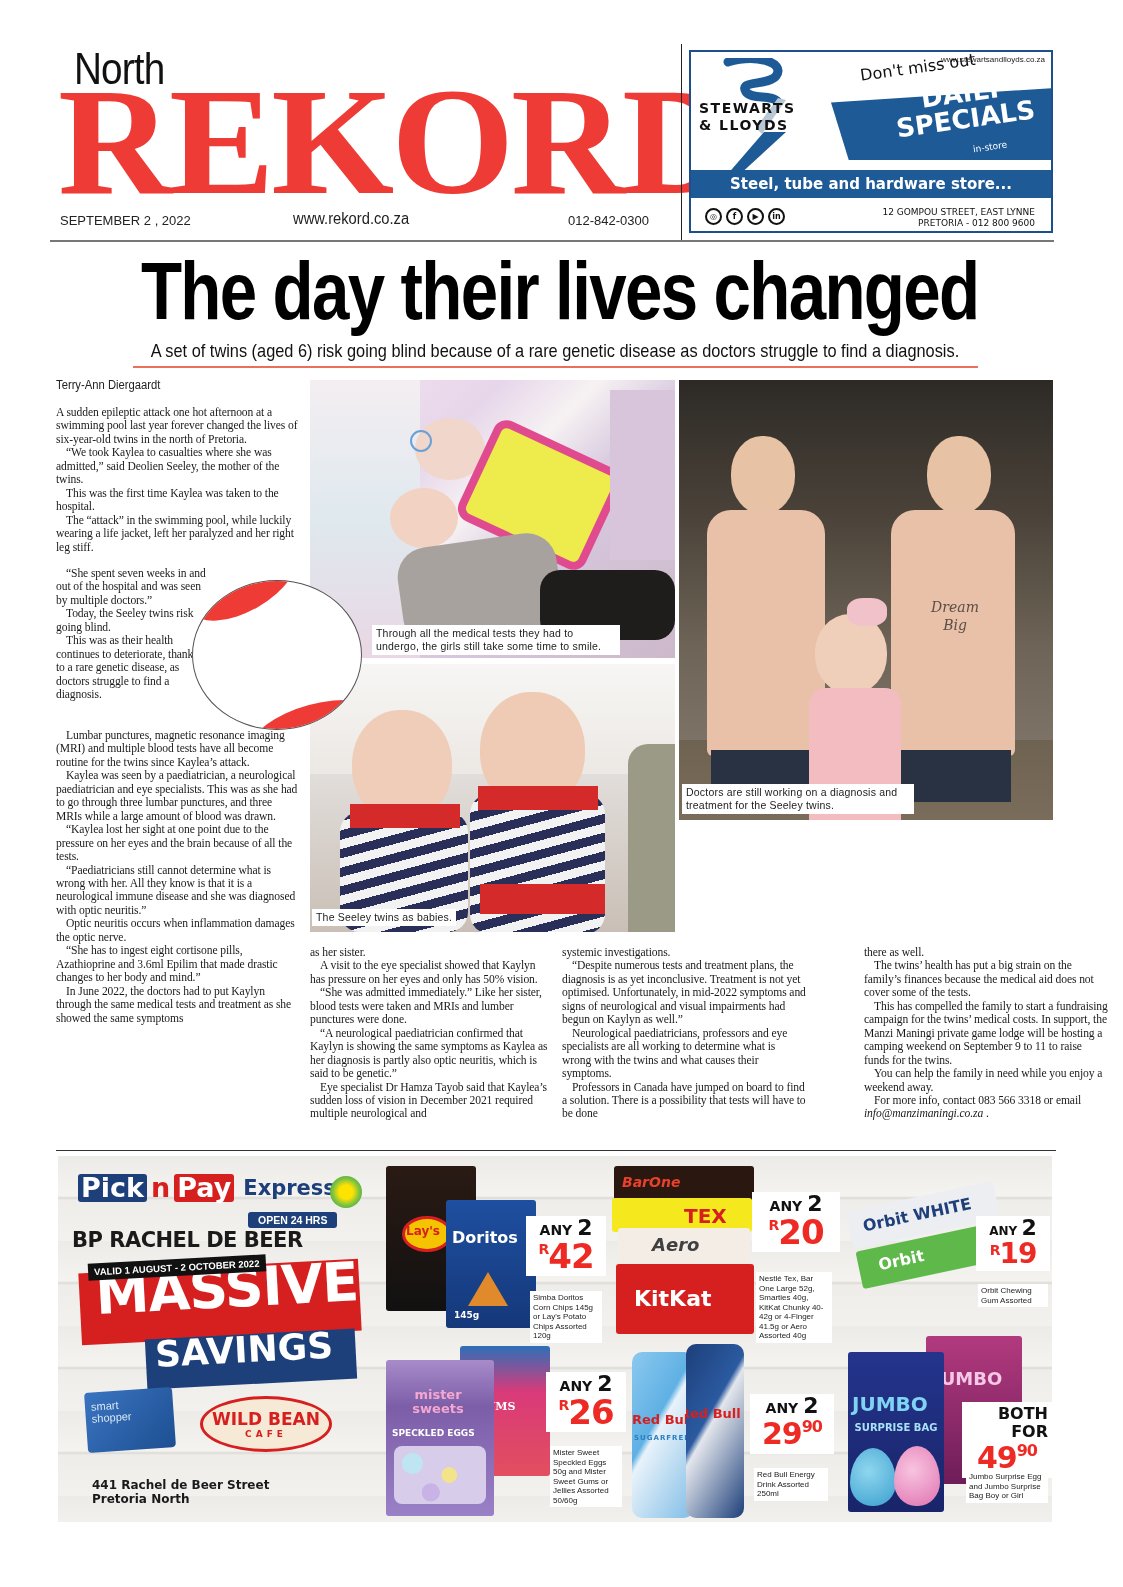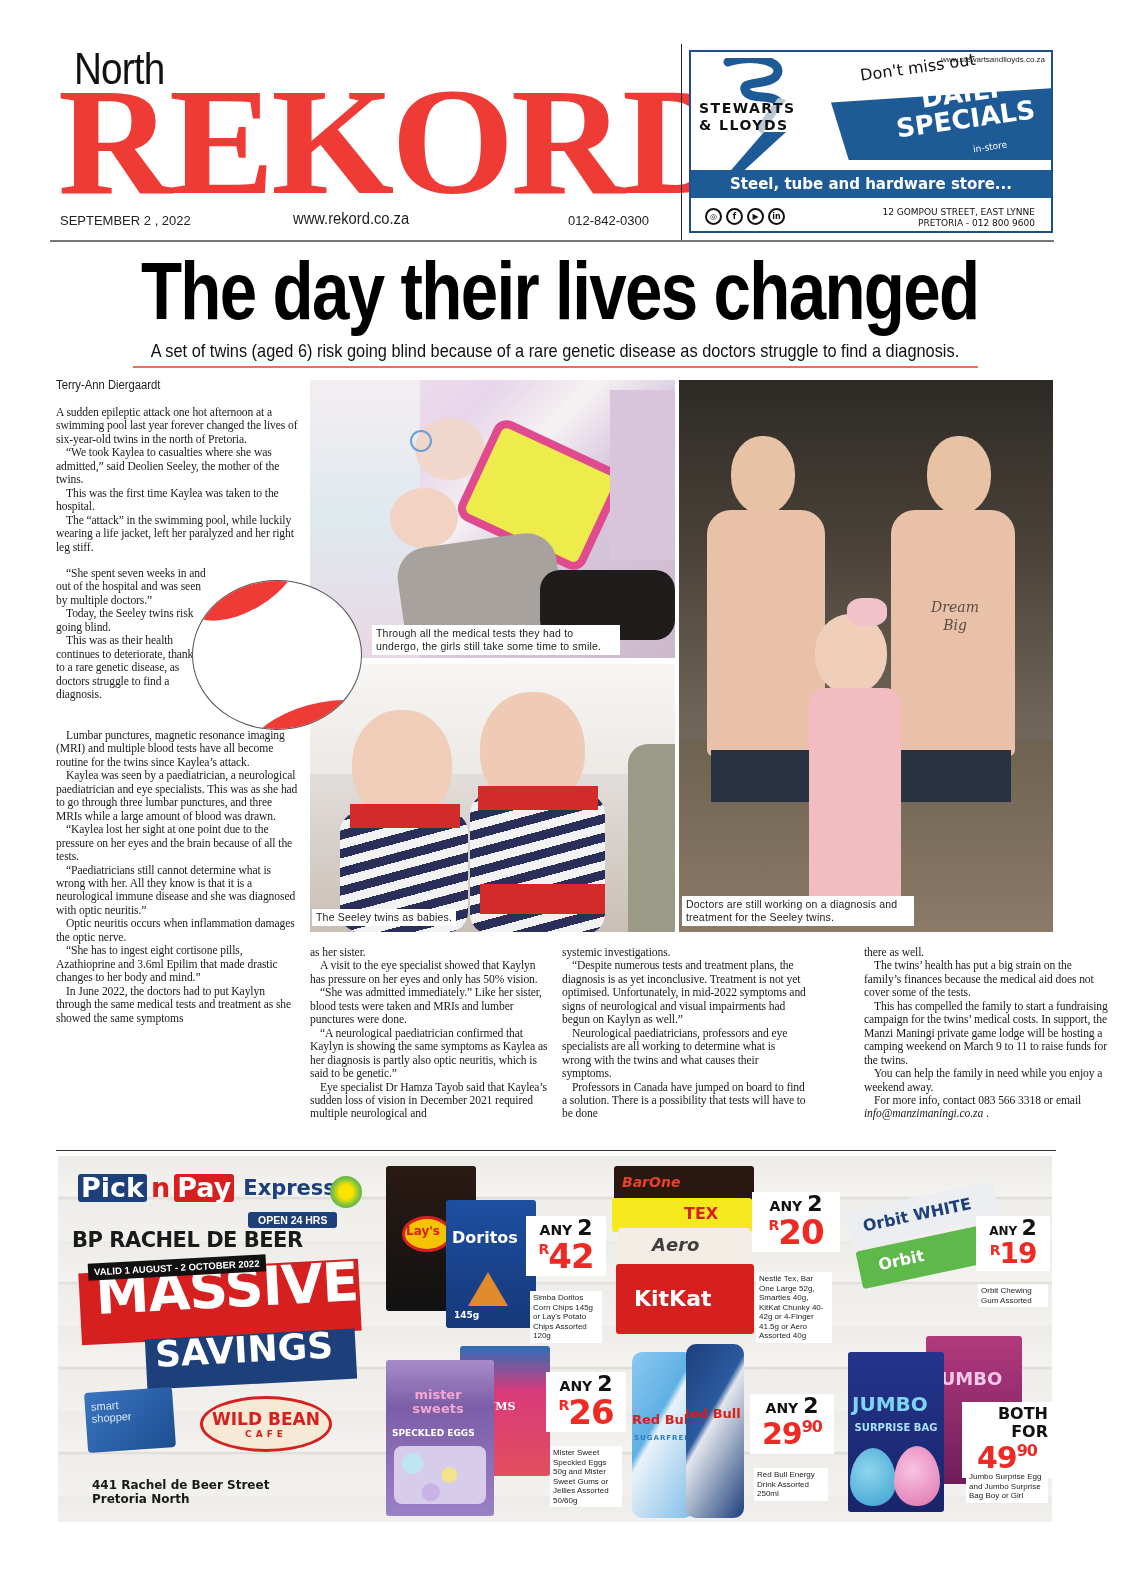--- a/index.html
+++ b/index.html
@@ -52,21 +52,21 @@
   .pullquote { position: absolute; left: 192px; top: 580px; width: 170px; height: 150px; border-radius: 50%; background: #fff; border: 1px solid #555; overflow: hidden; z-index: 5; }
   .pq-arc1 { position: absolute; left: -10px; top: -30px; width: 120px; height: 60px; border-radius: 50%; background: #ef3b36; transform: rotate(-30deg); }
   .pq-arc2 { position: absolute; right: -20px; bottom: -30px; width: 130px; height: 55px; border-radius: 50%; background: #ef3b36; transform: rotate(-15deg); }
   .pq-inner { position: absolute; left: 8px; top: 10px; width: 154px; height: 130px; border-radius: 50%; background: #fff; }
   .pq-text { position: absolute; left: 0; top: 18px; width: 100%; text-align: center; font-family: "Liberation Sans", sans-serif; font-size: 13px; line-height: 16.5px; color: #111; }
 
   
   .photo { position: absolute; overflow: hidden; }
   .photo1 { left: 310px; top: 380px; width: 365px; height: 278px; background: linear-gradient(135deg, #f3e3ef 0%, #e7d6ea 30%, #f6f2f3 45%, #d8c9df 60%, #ccb8c9 100%); }
   .photo2 { left: 310px; top: 664px; width: 365px; height: 268px; background: linear-gradient(180deg, #f0efee 0%, #e2dedb 40%, #c9bfb6 100%); }
-  .photo3 { left: 679px; top: 380px; width: 374px; height: 552px; background: linear-gradient(180deg, #2d2a26 0%, #4a4239 30%, #6d6356 60%, #8a7f73 100%); }
+  .photo3 { left: 679px; top: 380px; width: 374px; height: 440px; background: linear-gradient(180deg, #2d2a26 0%, #4a4239 30%, #6d6356 60%, #8a7f73 100%); }
 
   .shape { position: absolute; }
   .caption { position: absolute; background: #fff; font-family: "Liberation Sans", sans-serif; font-size: 10.5px; line-height: 13px; color: #222; padding: 2px 4px; letter-spacing: 0.2px; }
   .cap1 { left: 62px; bottom: 3px; width: 248px; }
   .cap2 { left: 2px; bottom: 6px; }
   .cap3 { left: 3px; bottom: 6px; width: 232px; }
 
   
   .ad-rule { position: absolute; left: 56px; top: 1150px; width: 1000px; height: 1px; background: #333; }
   .pnp-ad { position: absolute; left: 58px; top: 1156px; width: 994px; height: 366px; background: repeating-linear-gradient(180deg, #ecebe8 0px, #f4f3f0 40px, #dcdad5 42px, #eeede9 44px, #f2f1ee 85px); overflow: hidden; }
@@ -223,21 +223,21 @@
 </div>
 <div class="col col3">
   <p class="first">systemic investigations.</p>
   <p>“Despite numerous tests and treatment plans, the diagnosis is as yet inconclusive. Treatment is not yet optimised. Unfortunately, in mid-2022 symptoms and signs of neurological and visual impairments had begun on Kaylyn as well.”</p>
   <p>Neurological paediatricians, professors and eye specialists are all working to determine what is wrong with the twins and what causes their symptoms.</p>
   <p>Professors in Canada have jumped on board to find a solution. There is a possibility that tests will have to be done</p>
 </div>
 <div class="col col4">
   <p class="first">there as well.</p>
   <p>The twins’ health has put a big strain on the family’s finances because the medical aid does not cover some of the tests.</p>
-  <p>This has compelled the family to start a fundraising campaign for the twins’ medical costs. In support, the Manzi Maningi private game lodge will be hosting a camping weekend on March 9 to 11 to raise funds for the twins.</p>
+  <p>This has compelled the family to start a fundraising campaign for the twins’ medical costs. In support, the Manzi Maningi private game lodge will be hosting a camping weekend on September 9 to 11 to raise funds for the twins.</p>
   <p>You can help the family in need while you enjoy a weekend away.</p>
   <p><span>For more info, contact 083 566 3318 or email </span><span class="email">info@manzimaningi.co.za</span><span> .</span></p>
 </div>
 
 <div class="ad-rule"></div>
 <div class="pnp-ad">
   <div class="pnp-logo">
     <span class="pnp-box">Pick</span>
     <span style="color:#d6201f;margin:0 3px;">n</span>
     <span class="pnp-box red">Pay</span>
@@ -276,21 +276,21 @@
       <div class="pt-any"><span>ANY</span> <b>2</b></div>
       <div class="pt-price"><span class="pt-r">R</span><span>42</span></div>
     </div>
   </div>
   <div class="price-desc" style="left:472px;top:135px;width:72px;">Simba Doritos Corn Chips 145g or Lay's Potato Chips Assorted 120g</div>
 
   <div class="product" style="left:556px;top:10px;width:140px;height:34px;background:#2a1810;">
     <div class="prod-label" style="left:8px;top:8px;font-size:14px;color:#e8412c;font-style:italic;">BarOne</div>
   </div>
   <div class="product" style="left:554px;top:42px;width:140px;height:34px;background:#f5e81c;">
-    <div class="prod-label" style="left:72px;top:6px;font-size:16px;color:#d6201f;">TEX</div>
+    <div class="prod-label" style="left:72px;top:6px;font-size:20px;color:#d6201f;">TEX</div>
   </div>
   <div class="product" style="left:560px;top:72px;width:132px;height:36px;background:#f3ede6;">
     <div class="prod-label" style="left:34px;top:6px;font-size:18px;color:#404040;font-style:italic;">Aero</div>
   </div>
   <div class="product" style="left:558px;top:108px;width:138px;height:70px;background:#d6201f;">
     <div class="prod-label" style="left:18px;top:22px;font-size:22px;">KitKat</div>
   </div>
   <div class="price-tag" style="left:694px;top:36px;width:88px;">
     <div class="price-inner">
       <div class="pt-any"><span>ANY</span> <b>2</b></div>

